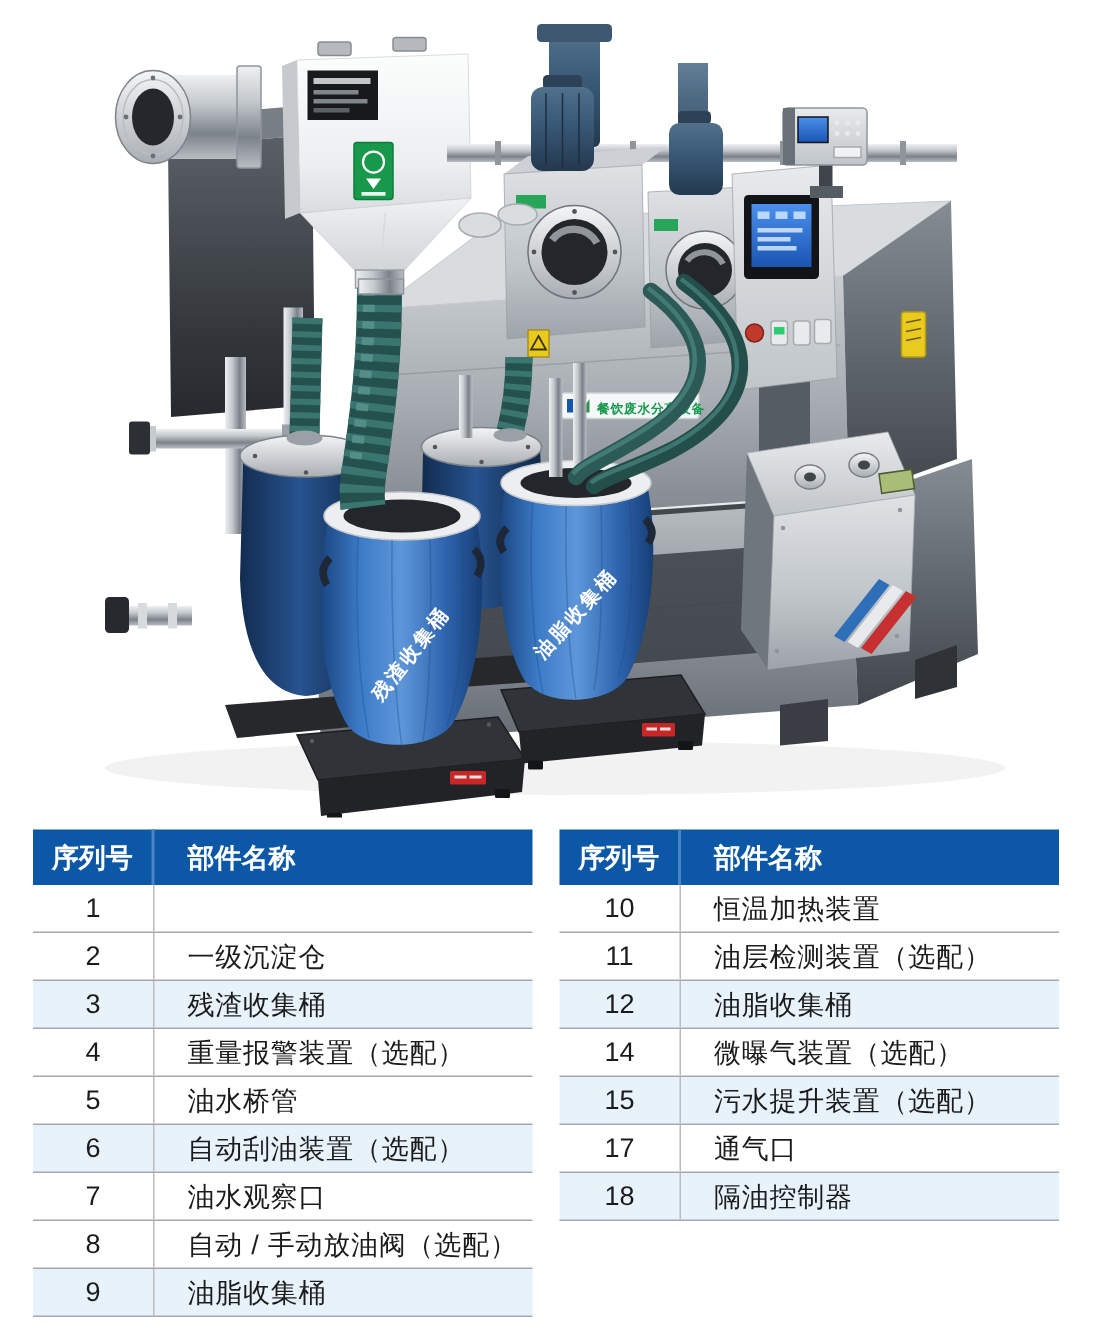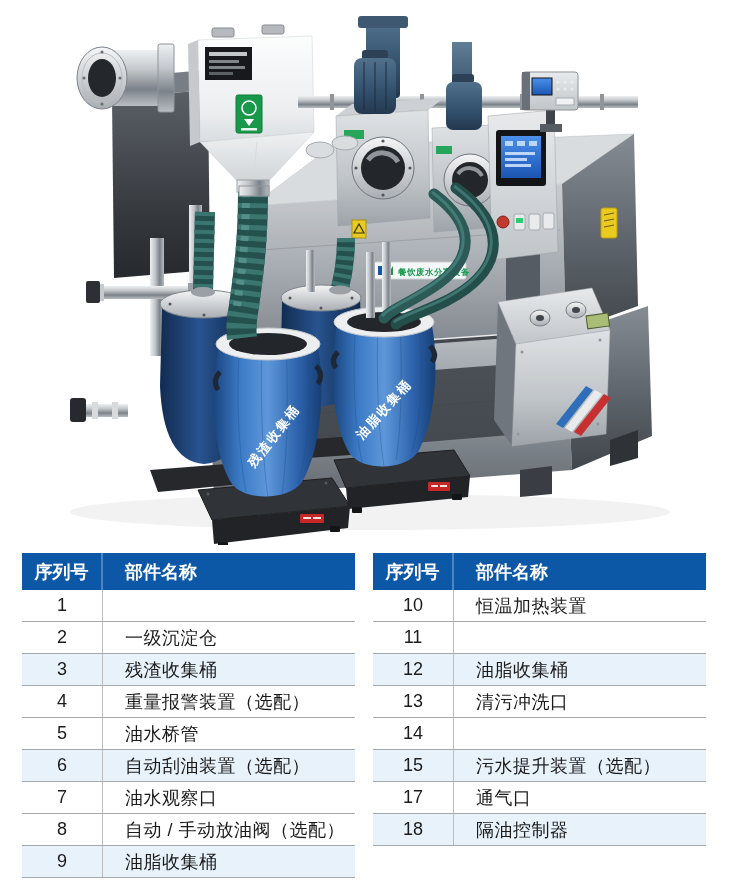--- a/index.html
+++ b/index.html
@@ -445,31 +445,29 @@
     <div class="thead">
       <div class="col-num">序列号</div>
       <div class="col-name">部件名称</div>
     </div>
     <div class="trow">
         <div class="col-num">10</div>
         <div class="col-name">恒温加热装置</div>
       </div>
     <div class="trow">
         <div class="col-num">11</div>
+        <div class="col-name">油层检测装置（选配）</div>
       </div>
     <div class="trow alt">
         <div class="col-num">12</div>
         <div class="col-name">油脂收集桶</div>
       </div>
     <div class="trow">
-        <div class="col-num">13</div>
-        <div class="col-name">清污冲洗口</div>
-      </div>
-    <div class="trow">
         <div class="col-num">14</div>
+        <div class="col-name">微曝气装置（选配）</div>
       </div>
     <div class="trow alt">
         <div class="col-num">15</div>
         <div class="col-name">污水提升装置（选配）</div>
       </div>
     <div class="trow">
         <div class="col-num">17</div>
         <div class="col-name">通气口</div>
       </div>
     <div class="trow alt">

